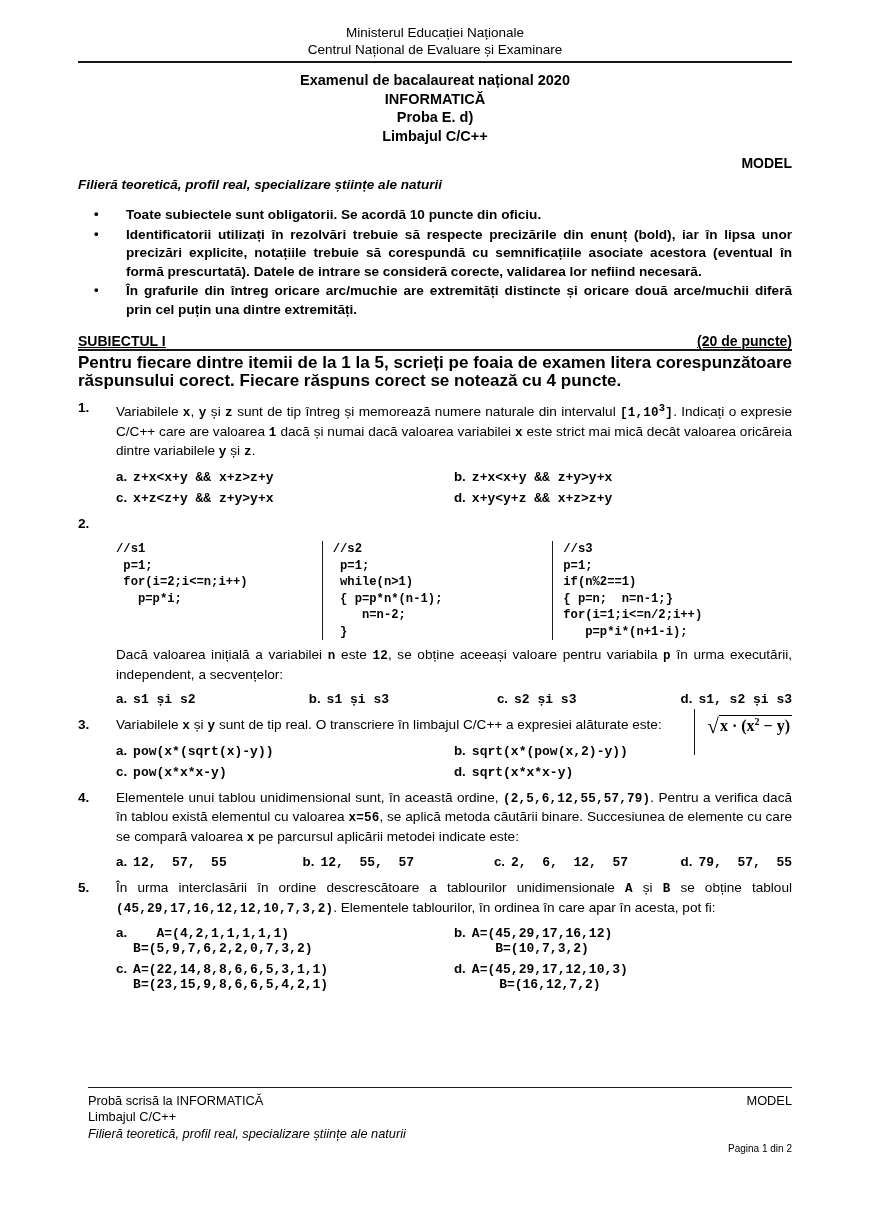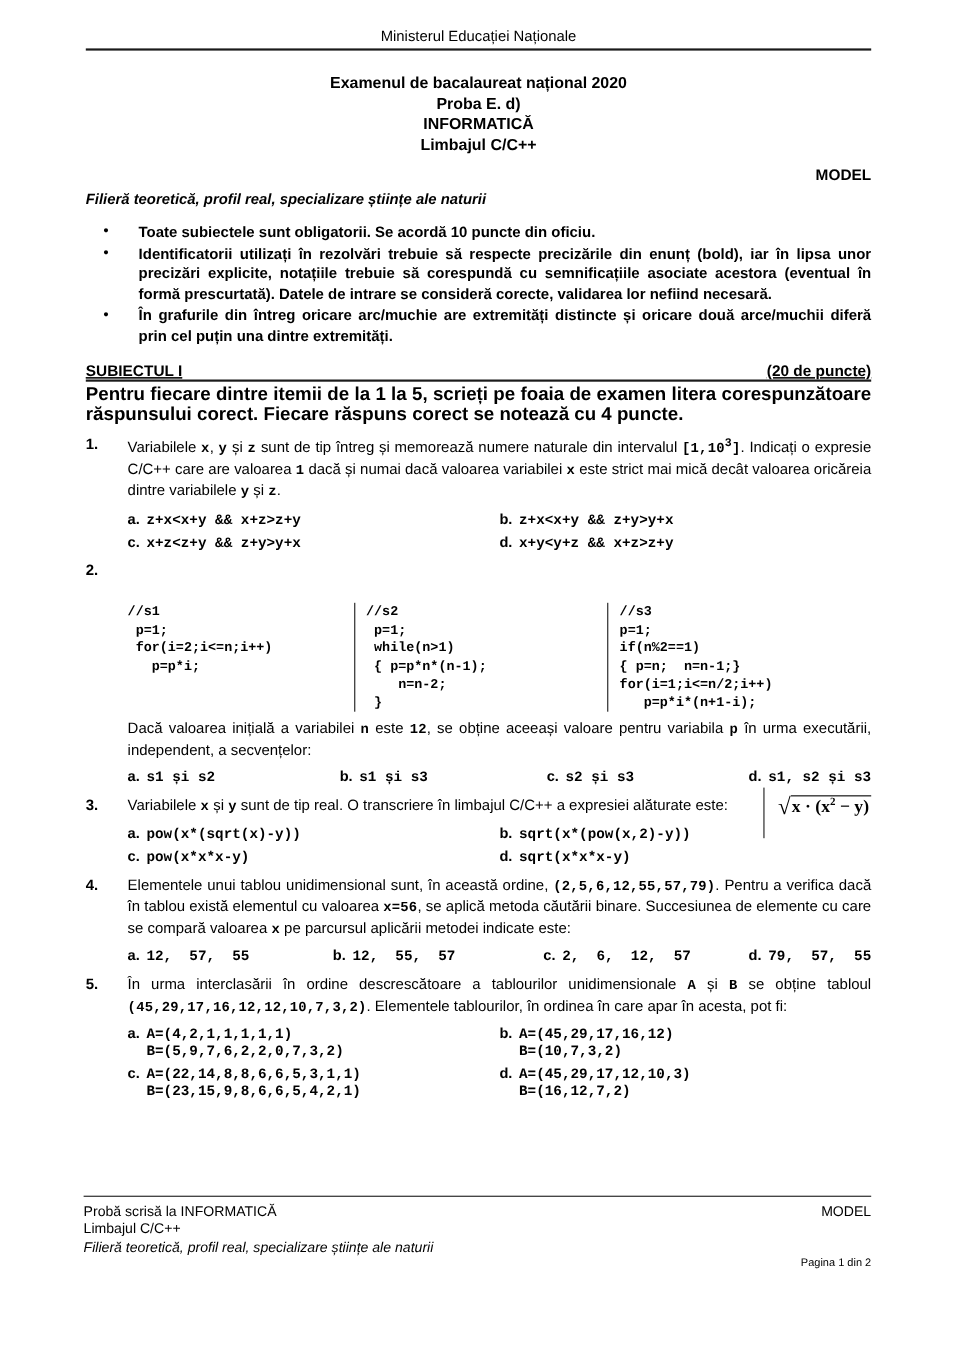--- a/index.html
+++ b/index.html
@@ -34,21 +34,20 @@
     border-top: 2px solid #1a1a1a;
     margin-top: 3px;
     margin-bottom: 0;
   }
   .exam-title {
     text-align: center;
     font-weight: bold;
     font-size: 14.5px;
     line-height: 18.5px;
     padding-top: 8px;
-    margin-top: 13px;
   }
   .model-right {
     text-align: right;
     font-weight: bold;
     font-size: 14px;
     padding-top: 10px;
   }
   .filiera {
     font-style: italic;
     font-weight: bold;
@@ -149,36 +148,35 @@
     font-size: 13px;
     white-space: pre;
   }
   .w-half  { width: 50%; }
   .w-q2a   { width: 210px; }
   .w-q2b   { width: 205px; }
   .w-q2c   { width: 200px; }
   .w-q4a   { width: 195px; }
   .w-q4b   { width: 200px; }
   .w-q4c   { width: 195px; }
-  .ab-pair { display: flex; flex-direction: column; }
+  .ab-pair { display: flex; flex-direction: column; align-items: center; }
 
   
   .code-row {
     display: flex;
     margin: 8px 0 0 38px;
   }
   .code-col {
     font-family: "Liberation Mono", "DejaVu Sans Mono", monospace;
     font-weight: bold;
     font-size: 12.2px;
     line-height: 16.5px;
     white-space: pre;
     padding-left: 10px;
     padding-right: 8px;
-    margin-top: 12px;
   }
   .code-col.c1 { width: 215px; padding-left: 0; }
   .code-col.c2 { width: 230px; border-left: 1.6px solid #1a1a1a; }
   .code-col.c3 { width: 240px; border-left: 1.6px solid #1a1a1a; }
 
   
   .q3-row { position: relative; }
   .math-box {
     position: absolute;
     right: 0;
@@ -210,21 +208,21 @@
     padding: 0 2px 0 1px;
     position: relative;
     top: -1px;
   }
   .radicand sup { font-size: 10px; }
   .q3-text { width: 600px; }
 
   
   .footer {
     position: absolute;
-    left: 76px;
+    left: 88px;
     right: 78px;
     bottom: 18px;
   }
   .footer-rule {
     border-top: 1.6px solid #1a1a1a;
     margin-bottom: 5px;
   }
   .footer-line {
     display: flex;
     justify-content: space-between;
@@ -236,27 +234,28 @@
   .footer-page { text-align: right; font-size: 10px; padding-top: 1px; }
 </style>
 </head>
 <body>
 
 <div class="page">
 
   <div>
     <div class="hdr-org">
       <div>Ministerul Educației Naționale</div>
+      <div>Centrul Național de Evaluare și Examinare</div>
     </div>
     <div class="hdr-rule"></div>
 
     <div class="exam-title">
       <div>Examenul de bacalaureat național 2020</div>
+      <div>INFORMATICĂ</div>
       <div>Proba E. d)</div>
-      <div>INFORMATICĂ</div>
       <div>Limbajul C/C++</div>
     </div>
 
     <div class="model-right">MODEL</div>
     <div class="filiera">Filieră teoretică, profil real, specializare științe ale naturii</div>
   </div>
 
   <ul class="bullets">
     <li>Toate subiectele sunt obligatorii. Se acordă 10 puncte din oficiu.</li>
     <li>Identificatorii utilizați în rezolvări trebuie să respecte precizările din enunț (bold), iar în lipsa unor precizări explicite, notațiile trebuie să corespundă cu semnificațiile asociate acestora (eventual în formă prescurtată). Datele de intrare se consideră corecte, validarea lor nefiind necesară.</li>

